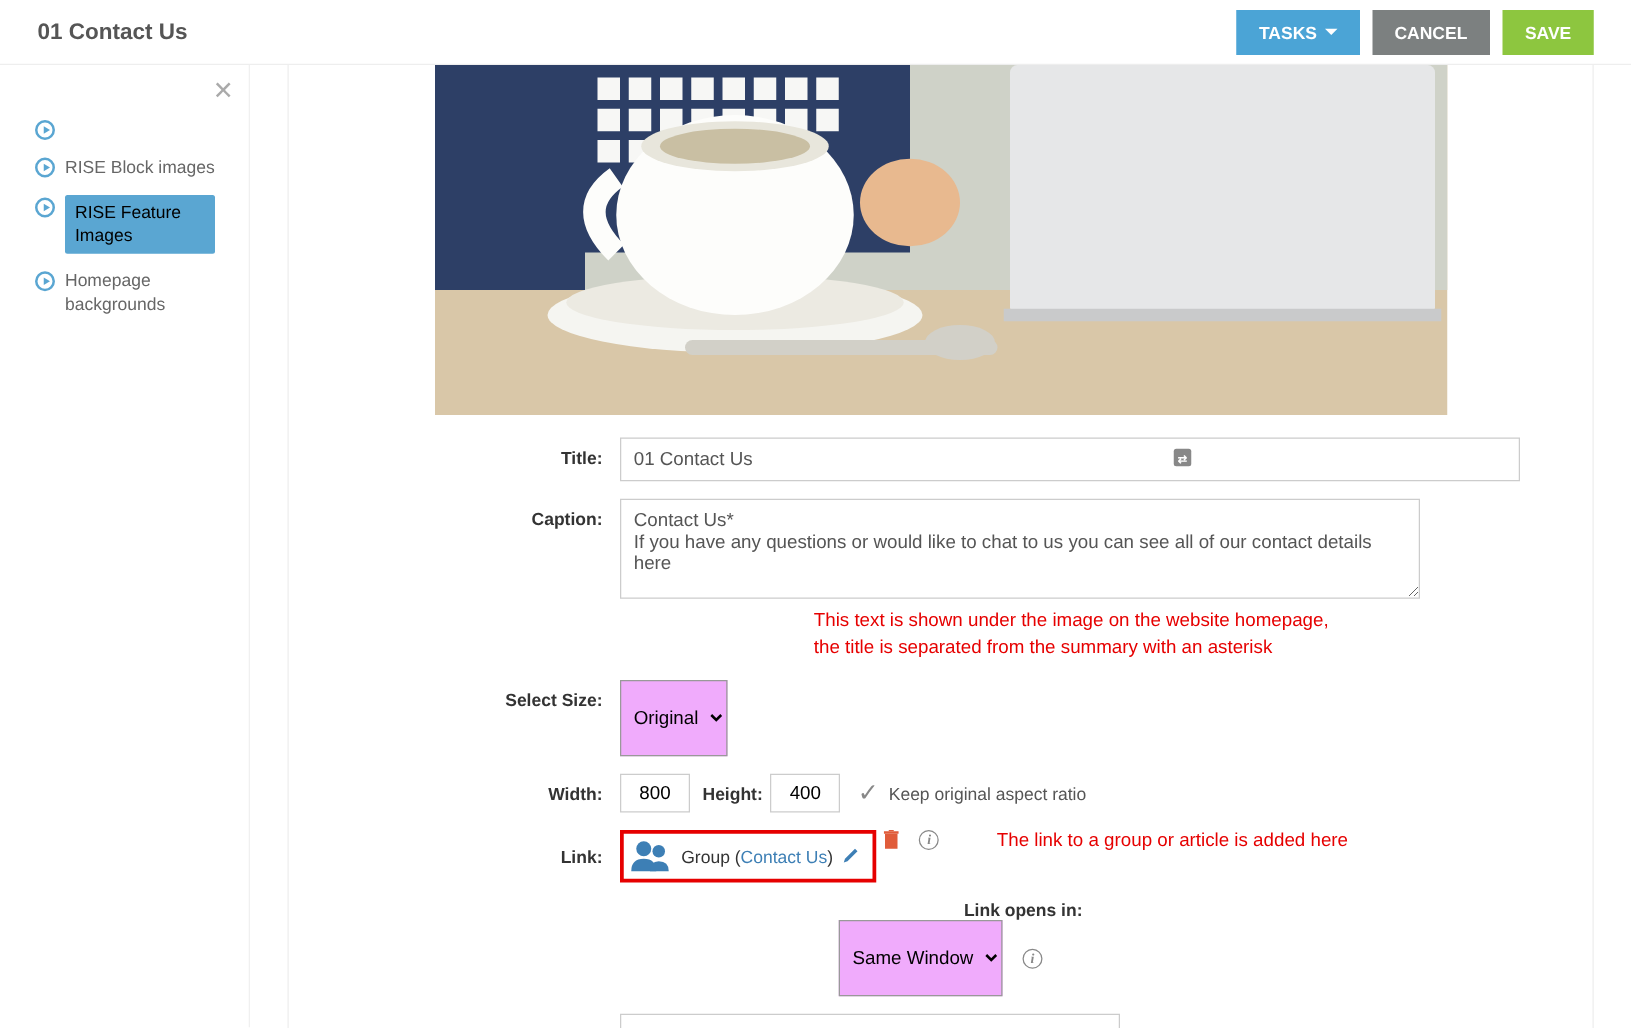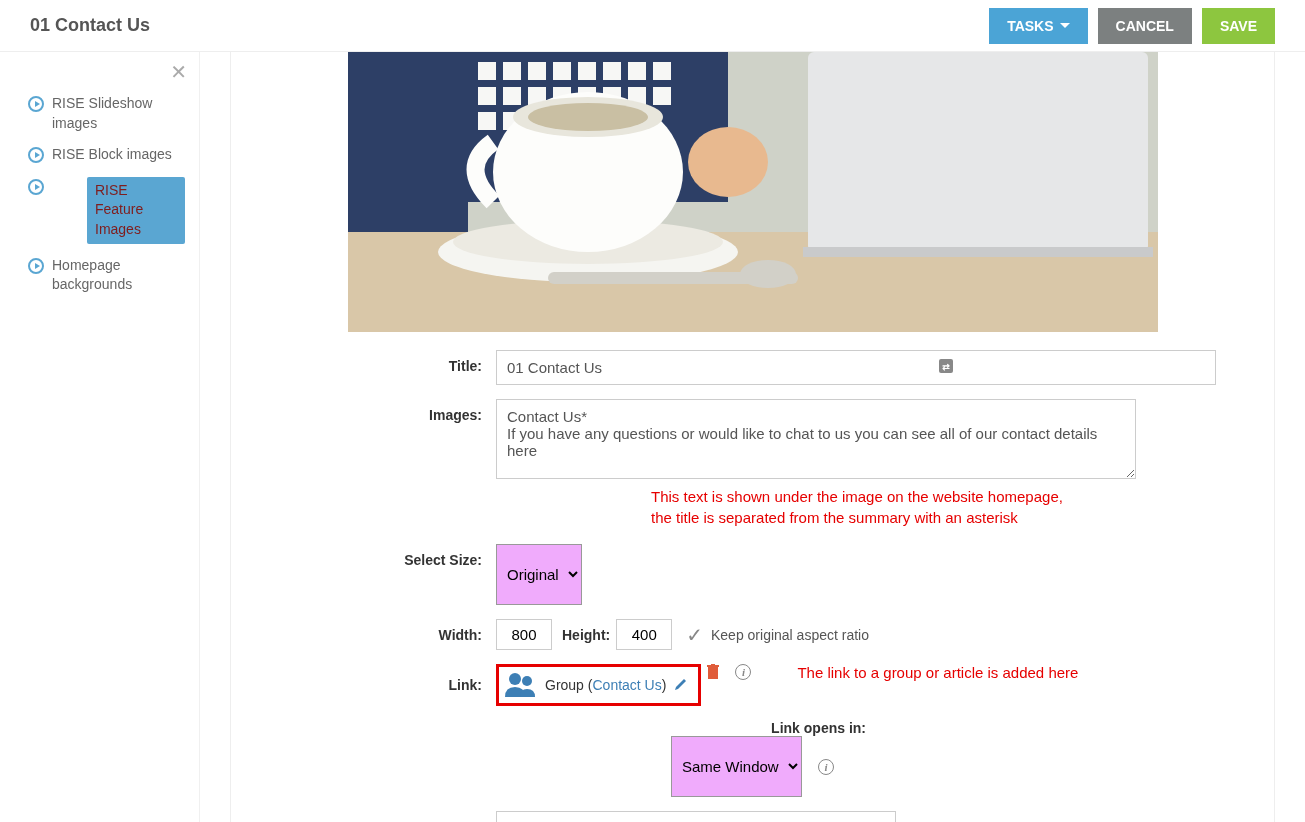--- a/index.html
+++ b/index.html
@@ -12,21 +12,21 @@
 .btn-tasks { background: #4ba4d6; }
 .btn-cancel { background: #7c8080; }
 .btn-save { background: #8dc63f; }
 .caret-down { width: 0; height: 0; border-left: 5px solid transparent; border-right: 5px solid transparent; border-top: 5px solid #fff; }
 
 .layout { display: flex; height: calc(100% - 52px); }
 .sidebar { width: 200px; padding: 12px 10px 12px 24px; position: relative; border-right: 1px solid #f0f0f0; }
 .close-icon { position: absolute; top: 8px; right: 12px; font-size: 20px; color: #aaa; cursor: pointer; font-weight: 300; }
 .side-list { list-style: none; margin-top: 24px; }
 .side-item { display: flex; align-items: flex-start; gap: 8px; padding: 6px 4px; cursor: pointer; }
-.side-item.selected .side-label { background: #5aa6d2; color: #7f1d1d; padding: 4px 8px; border-radius: 2px; margin-left: 35px; }
+.side-item.selected .side-label { background: #5aa6d2; color: #000000; padding: 4px 8px; border-radius: 2px; }
 .side-label { color: #666; line-height: 1.4; max-width: 120px; }
 .play-icon { width: 16px; height: 16px; border: 2px solid #5aa6d2; border-radius: 50%; display: flex; align-items: center; justify-content: center; flex-shrink: 0; margin-top: 2px; }
 .play-tri { width: 0; height: 0; border-left: 5px solid #5aa6d2; border-top: 3px solid transparent; border-bottom: 3px solid transparent; margin-left: 2px; }
 
 .main { flex: 1; padding: 0 30px 20px 30px; overflow-y: auto; }
 .content-panel { border: 1px solid #eee; border-top: none; background: #fff; padding: 0 0 20px 0; }
 .image-preview { width: 810px; height: 280px; margin: 0 auto 18px auto; display: block; }
 .form-row { display: flex; align-items: flex-start; margin-bottom: 14px; padding: 0 10px; }
 .form-label { width: 255px; text-align: right; padding-right: 14px; font-weight: 700; color: #333; padding-top: 8px; font-size: 14px; }
 .form-control { flex: 1; position: relative; }
@@ -65,21 +65,20 @@
 </div>
 
 <div class="layout">
   <div class="sidebar">
     <span class="close-icon">✕</span>
     <ul class="side-list">
       <li class="side-item">
         <span class="play-icon">
             <span class="play-tri"></span>
           </span>
-        <span class="side-label">RISE Slideshow images</span>
       </li>
       <li class="side-item">
         <span class="play-icon">
             <span class="play-tri"></span>
           </span>
         <span class="side-label">RISE Block images</span>
       </li>
       <li class="side-item selected">
         <span class="play-icon">
             <span class="play-tri"></span>
@@ -147,21 +146,21 @@
           <span class="title-corner-icon">
             <svg width="16" height="16" viewBox="0 0 16 16">
                 <rect x="1" y="1" width="14" height="14" fill="#888" rx="2"></rect>
                 <text x="8" y="12" text-anchor="middle" fill="#fff" font-size="9" font-weight="700">⇄</text>
               </svg>
           </span>
         </div>
       </div>
 
       <div class="form-row">
-        <div class="form-label">Images:</div>
+        <div class="form-label">Caption:</div>
         <div class="form-control">
           <textarea class="textarea" style="">Contact Us*
 If you have any questions or would like to chat to us you can see all of our contact details here</textarea>
         </div>
       </div>
 
       <div class="annotation-red" style="white-space:pre-line;">This text is shown under the image on the website homepage,
 the title is separated from the summary with an asterisk</div>
 
       <div class="form-row">

